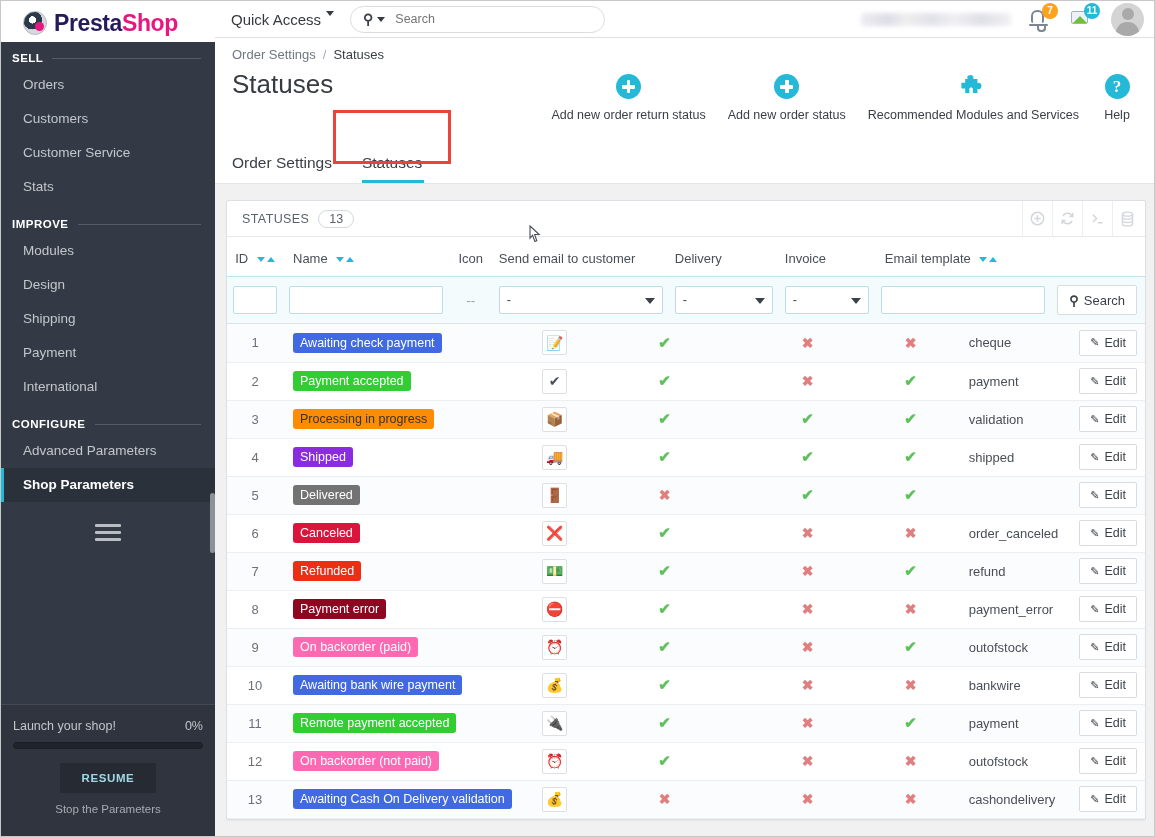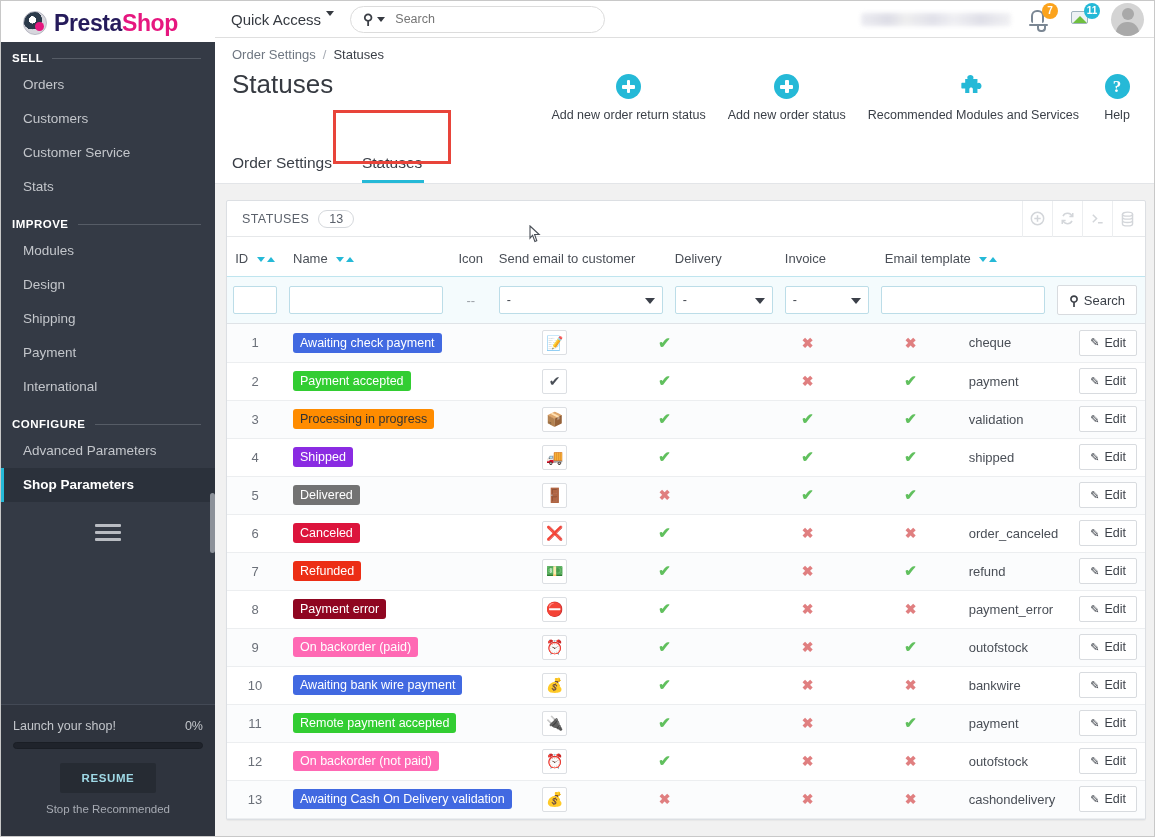--- a/index.html
+++ b/index.html
@@ -381,21 +381,21 @@
 
   <div id="sb-scroll"></div>
 
   <div id="onboarding">
     <div id="ob-top">
       <span>Launch your shop!</span>
       <span>0%</span>
     </div>
     <div id="ob-bar"></div>
     <div id="ob-btn">RESUME</div>
-    <div id="ob-stop">Stop the Recommended</div>
+    <div id="ob-stop">Stop the Parameters</div>
   </div>
 </div>
 
 <div id="main">
 
   <div id="breadcrumb">
     <span>Order Settings</span>
     <span class="sep">/</span>
     <span class="cur">Statuses</span>
   </div>

